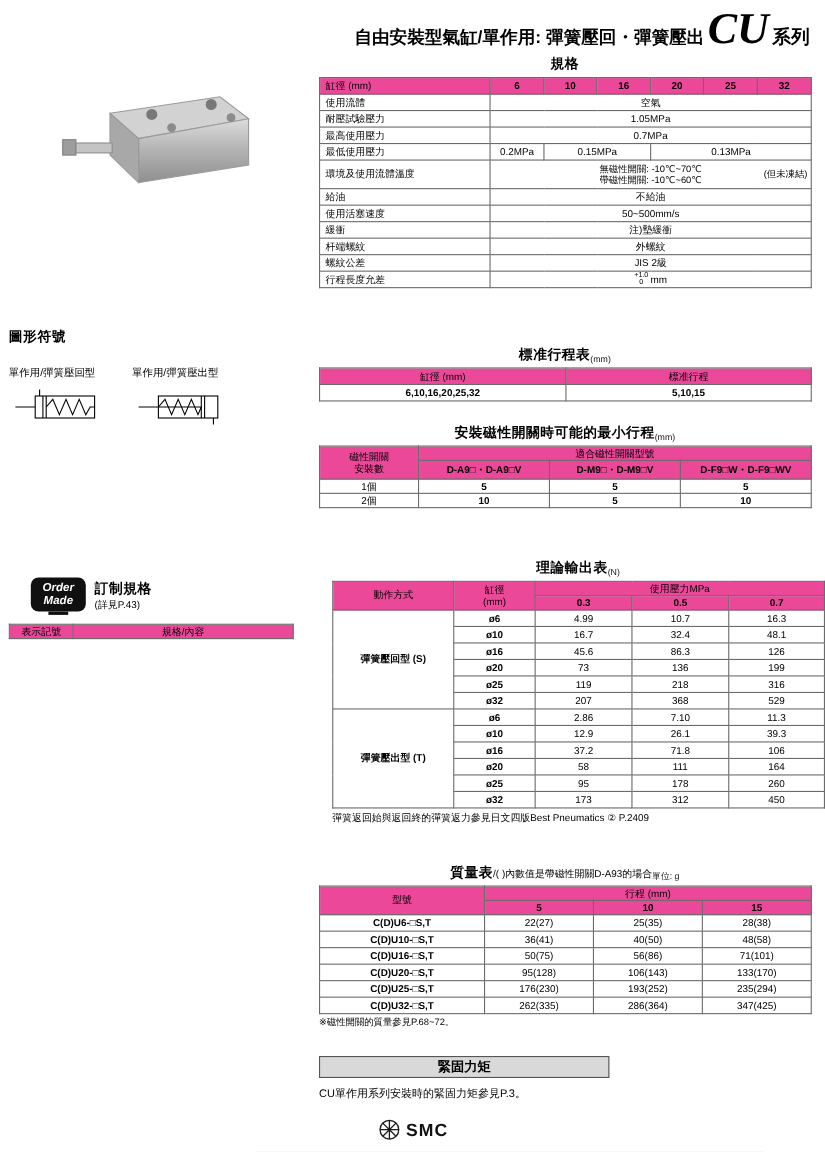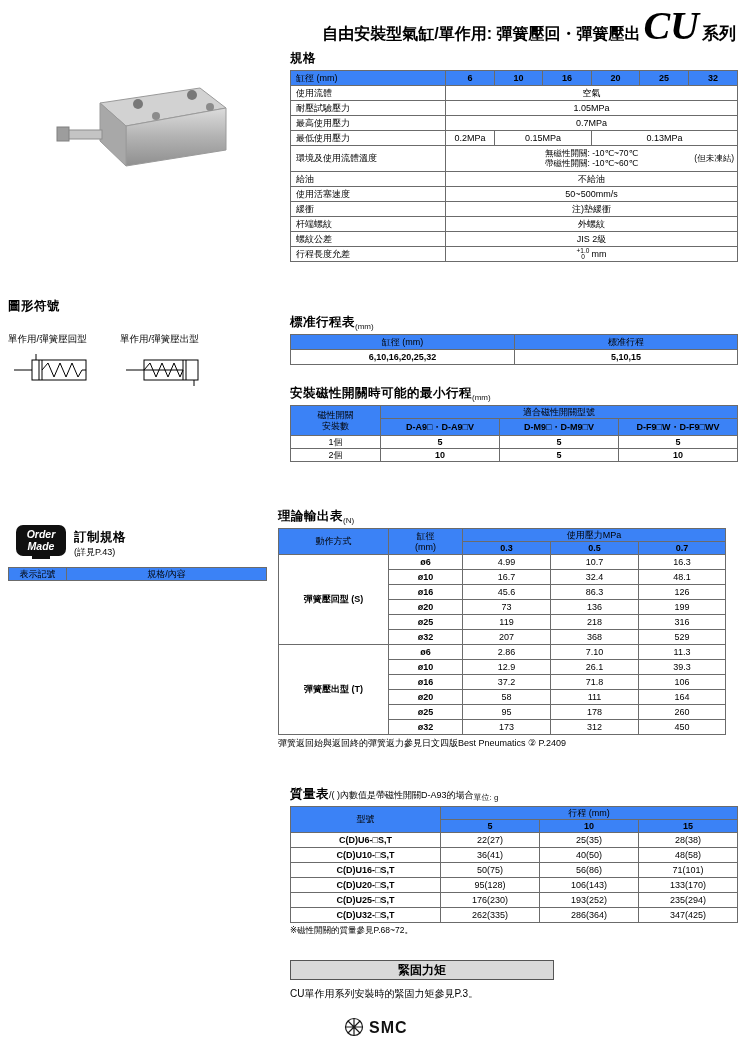--- a/index.html
+++ b/index.html
@@ -1,25 +1,25 @@
 <!DOCTYPE html>
 <html><head>
 <meta charset="utf-8">
 <style>
   *{margin:0;padding:0;box-sizing:border-box}
   html,body{background:#eceff1}
   body{font-family:"Liberation Sans","DejaVu Sans",sans-serif;color:#000}
   .page{position:relative;width:750px;height:1047px;background:#fff;margin:0 auto;overflow:hidden}
   .sec{position:absolute}
-  .hrow{display:flex;justify-content:flex-start;align-items:flex-end;margin-bottom:3px}
+  .hrow{display:flex;justify-content:center;align-items:flex-end;margin-bottom:3px}
   .h1{font-weight:bold;font-size:12.5px;letter-spacing:.5px}
   .unit{font-size:8px;color:#111}
   table{border-collapse:collapse;table-layout:fixed;width:100%}
   td{border:1px solid #6b6b6b;font-size:9px;text-align:center;vertical-align:middle;padding:0 2px;height:15px;line-height:1.15}
-  .hd{background:#3b82f6}
+  .hd{background:#ec4899}
   .lbl{text-align:left;padding-left:5px}
   .b{font-weight:bold}
   .pre{white-space:pre-line}
   .note{font-size:8.5px;margin-top:2px}
   .h13{height:13px}.h17{height:17px}.h26{height:26px}
   .temp-cell{position:relative}
   .temp-note{position:absolute;right:3px;top:50%;transform:translateY(-50%);font-size:8.5px}
   .stack{display:inline-flex;flex-direction:column;font-size:6.5px;line-height:1;vertical-align:middle;margin-right:2px}
   .title-wrap{position:absolute;top:6px;right:14px;white-space:nowrap;display:flex;align-items:baseline;gap:3px}
   .t-pre{font-size:16px;font-weight:bold}
@@ -226,21 +226,21 @@
         <td class="h13">2個</td>
         <td class="b h13">10</td>
         <td class="b h13">5</td>
         <td class="b h13">10</td>
       </tr>
     </tbody>
       </table>
   </div>
 
   <div class="sec" style="left:8px;top:525px;width:258px">
-    <div style="display:flex;align-items:flex-end;gap:8px;margin-left:8px">
+    <div style="display:flex;align-items:center;gap:8px;margin-left:20px">
       <div>
         <div class="om-icon">
           <span>Order</span>
           <span>Made</span>
         </div>
         <div class="om-foot"></div>
       </div>
       <div>
         <div class="h1">訂制規格</div>
         <div style="font-size:9px">(詳見P.43)</div>
@@ -253,21 +253,21 @@
         </colgroup>
       <tbody>
           <tr>
         <td class="hd h13">表示記號</td>
         <td class="hd h13">規格/內容</td>
       </tr>
     </tbody>
       </table>
   </div>
 
-  <div class="sec" style="left:278px;top:508px;width:447px">
+  <div class="sec" style="left:302px;top:508px;width:447px">
     <div class="hrow">
       <span class="h1">理論輸出表</span>
       <span class="unit">(N)</span>
     </div>
     <table>
       <colgroup>
           <col style="width:110px">
           <col style="width:74px">
           <col style="width:88px">
           <col style="width:88px">

